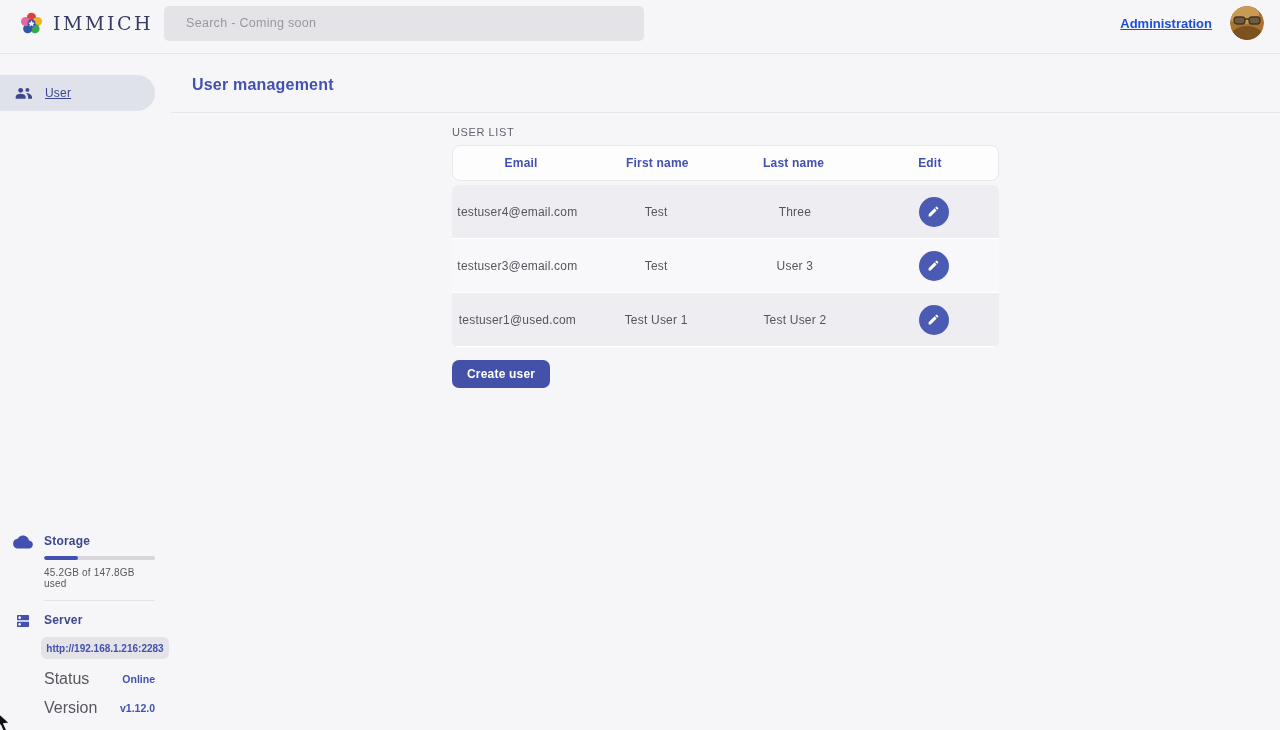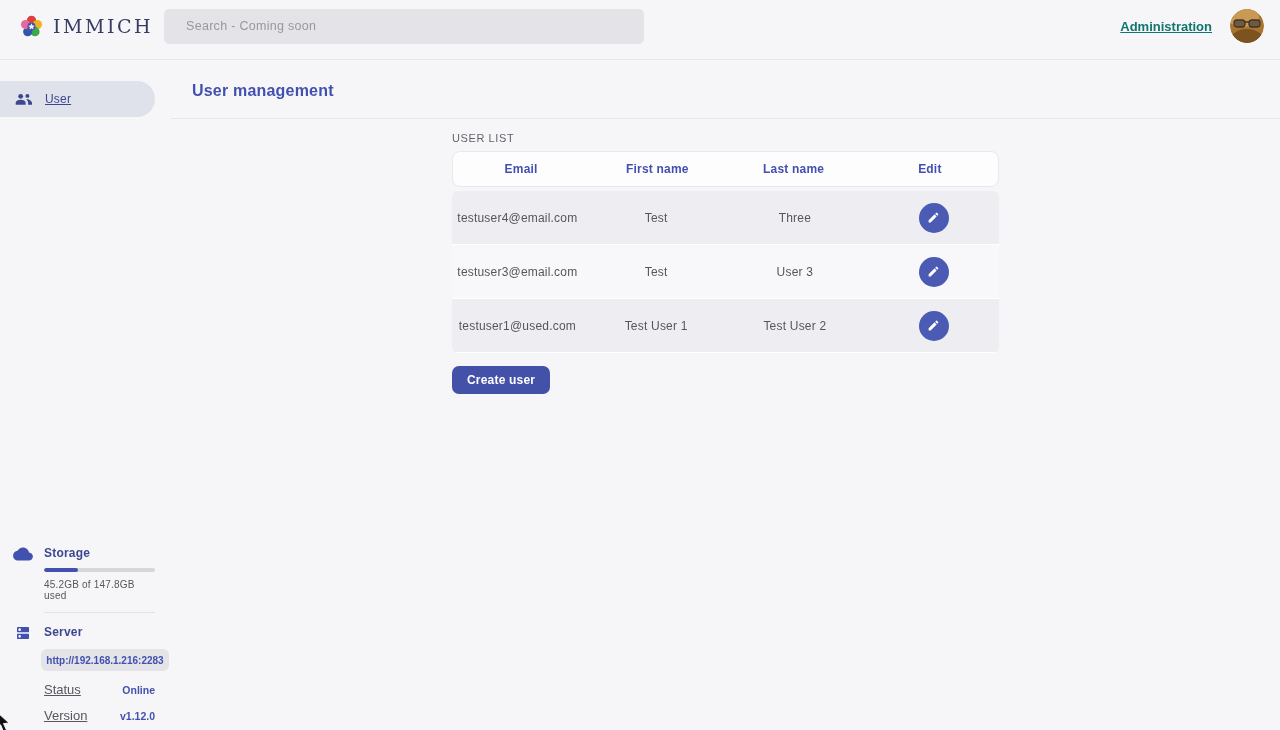--- a/index.html
+++ b/index.html
@@ -6,21 +6,21 @@
   html,body { width:1280px; height:730px; overflow:hidden; }
   body {
     font-family:"Liberation Sans", sans-serif;
     background:#f6f6f9;
     color:#55555e;
     position:relative;
   }
 
   
   .topbar {
-    height:60px;
+    height:54px;
     display:flex;
     align-items:center;
     padding:0 16px 7px 18px;
     border-bottom:1px solid #e5e5ea;
     background:#f6f6f9;
   }
   .brand { display:flex; align-items:center; gap:8px; width:146px; }
   .brand-name {
     font-family:"DejaVu Serif", serif;
     font-size:19px;
@@ -34,21 +34,21 @@
     padding-left:22px;
     font-family:"Liberation Sans", sans-serif;
     font-size:12.5px;
     color:#55555e;
     letter-spacing:0.3px;
   }
   .searchbar::placeholder { color:#97979e; }
   .topbar-spacer { flex:1; }
   .admin-link {
     font-size:13px; font-weight:bold;
-    color:#0f766e; text-decoration:underline;
+    color:#1d4ed8; text-decoration:underline;
     margin-right:18px; cursor:pointer;
   }
   .avatar {
     width:34px; height:34px; border-radius:50%;
     overflow:hidden; cursor:pointer; flex-shrink:0;
   }
 
   
   .shell { display:flex; height:683px; }
   .sidebar { width:171px; position:relative; flex-shrink:0; }
@@ -79,21 +79,21 @@
     width:128px; height:22px;
     background:#e3e3e8; border-radius:6px;
     display:flex; align-items:center; justify-content:center;
     font-size:10px; font-weight:bold; color:#4250af;
   }
   .kv-row {
     margin-left:31px; width:111px;
     display:flex; justify-content:space-between; align-items:center;
     margin-top:11px;
   }
-  .kv-label { font-size:13px; color:#56565e;text-decoration:underline; }
+  .kv-label { font-size:16px; color:#56565e; }
   .kv-value { font-size:10.5px; font-weight:bold; color:#4250af; }
 
   
   .main { flex:1; }
   .page-head {
     height:59px;
     padding:22px 0 0 21px;
     border-bottom:1px solid #e7e7eb;
   }
   .page-title { font-size:16px; font-weight:600; color:#4250af; letter-spacing:0.2px; }

